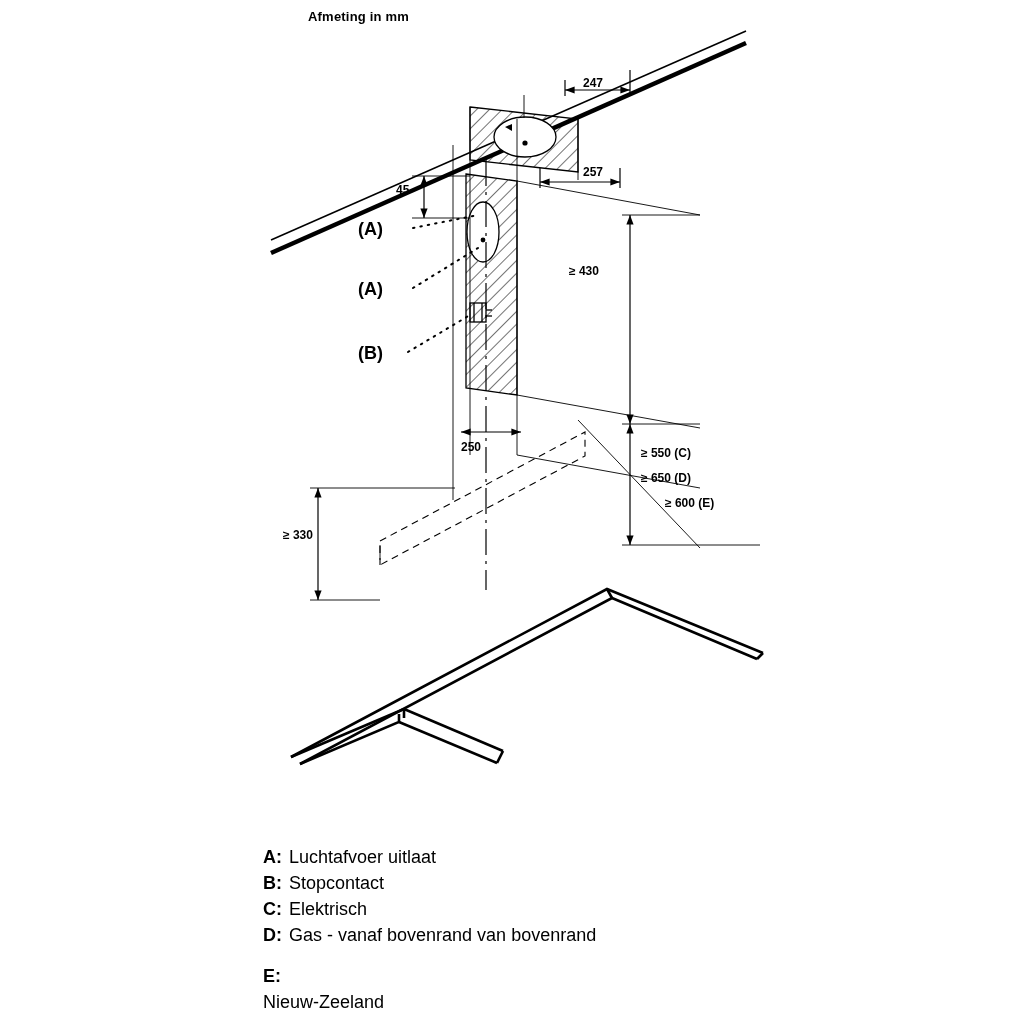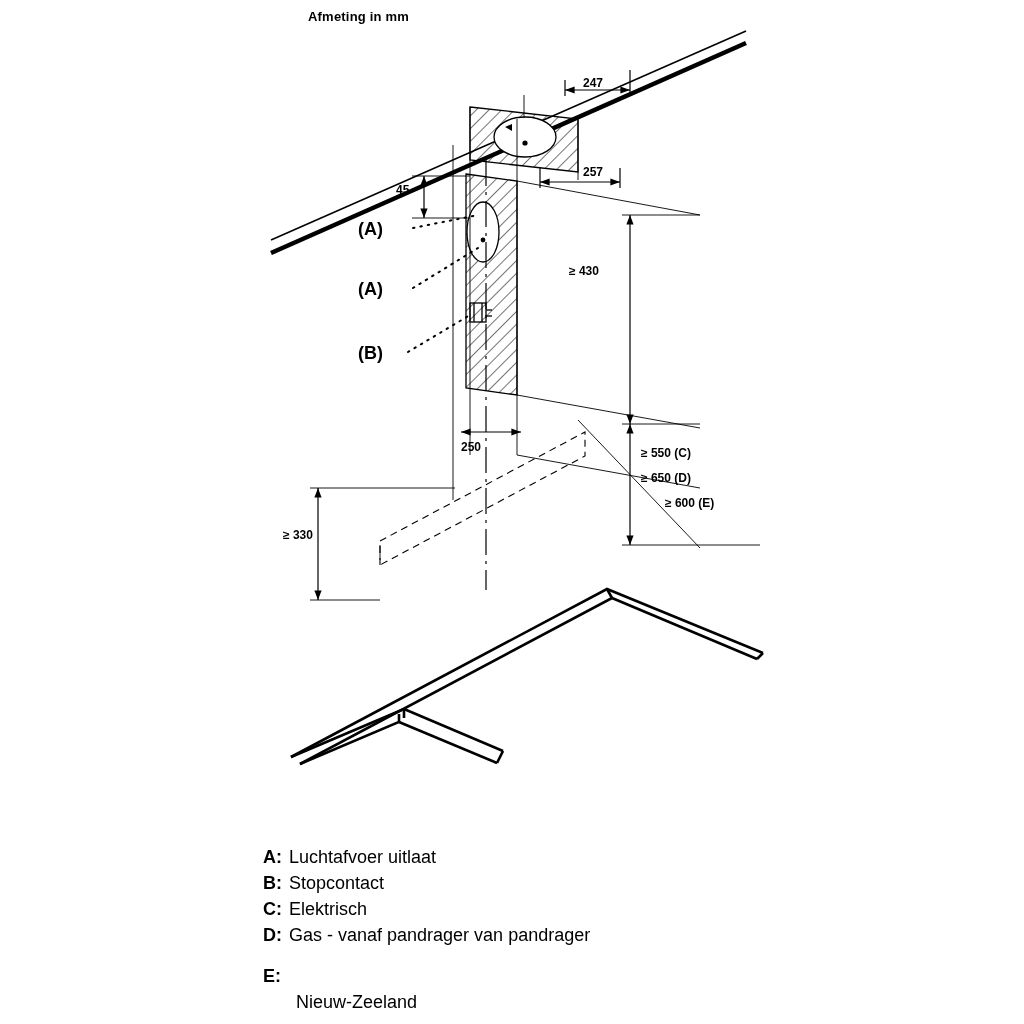--- a/index.html
+++ b/index.html
@@ -69,21 +69,20 @@
   .legend-key {
     font-weight: bold;
     margin-right: 7px;
     white-space: nowrap;
   }
   .legend-text {
     font-weight: normal;
   }
   .legend-text-2 {
     font-weight: normal;
-    margin-left: 33px;
     font-size: 18px;
     line-height: 25px;
   }
 </style>
 </head>
 <body>
 
 <div id="diagram-root">
 
   <div class="title">Afmeting in mm</div>
@@ -232,21 +231,21 @@
     <div class="legend-row">
       <span class="legend-key">B:</span>
       <span class="legend-text">Stopcontact</span>
     </div>
     <div class="legend-row">
       <span class="legend-key">C:</span>
       <span class="legend-text">Elektrisch</span>
     </div>
     <div class="legend-row">
       <span class="legend-key">D:</span>
-      <span class="legend-text">Gas - vanaf pandrager van pandrager</span>
+      <span class="legend-text">Gas - vanaf bovenrand van bovenrand</span>
     </div>
     <div class="legend-row spaced">
       <span class="legend-key">E:</span>
     </div>
     <div class="legend-text-2">Nieuw-Zeeland</div>
   </div>
 
 </div>
 
 </body></html>

